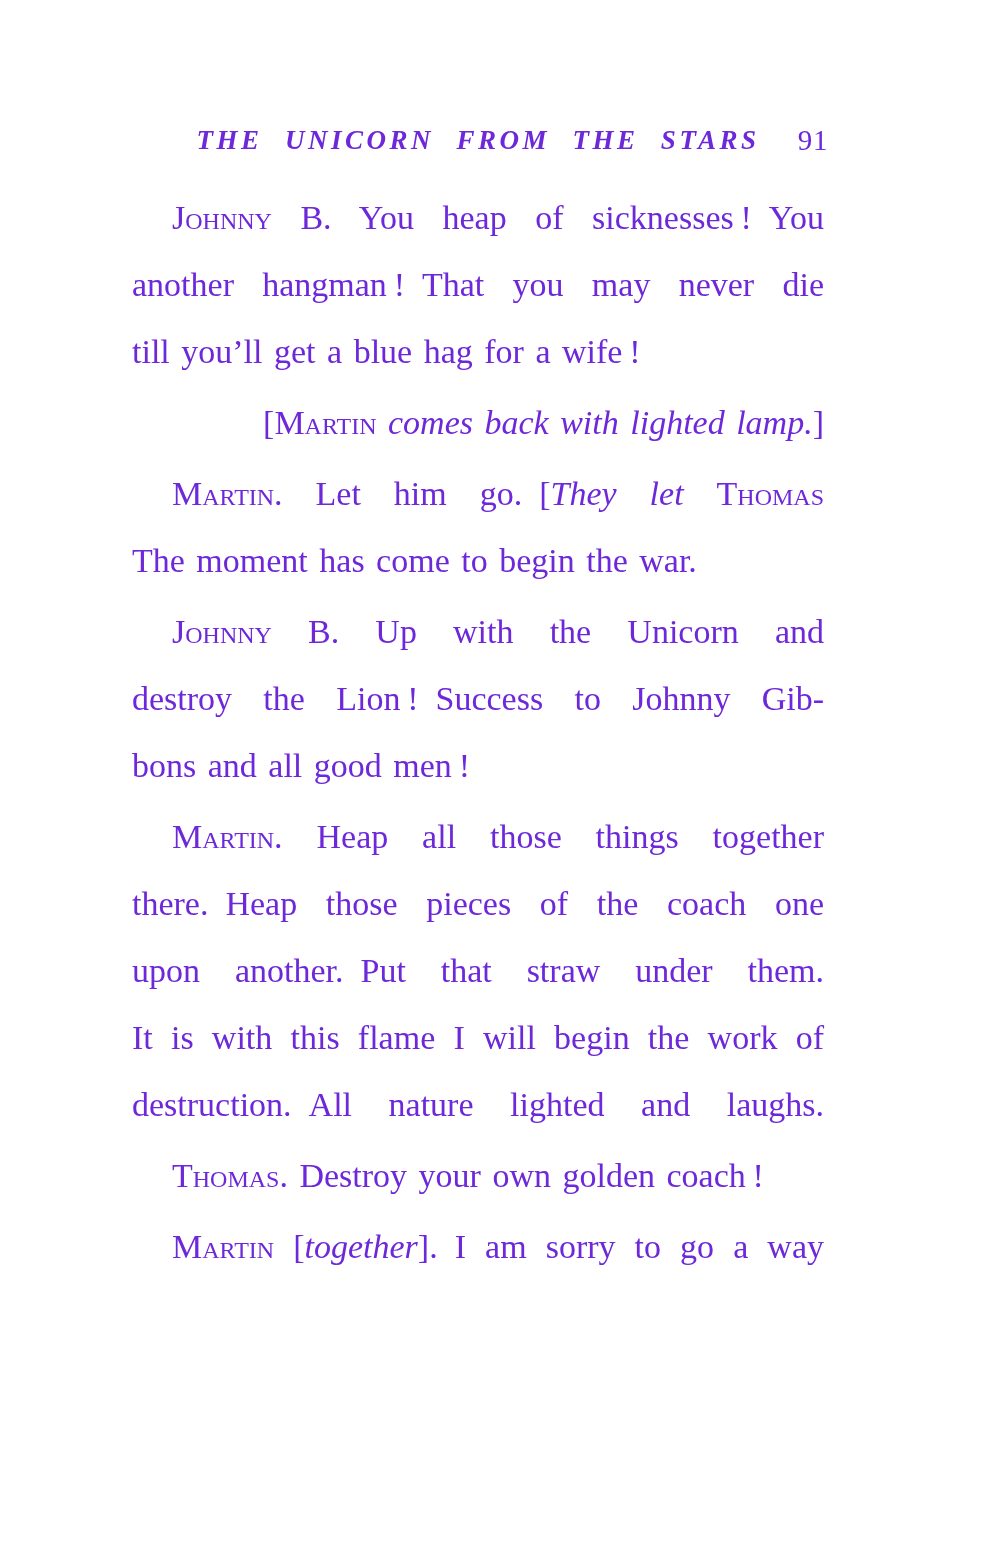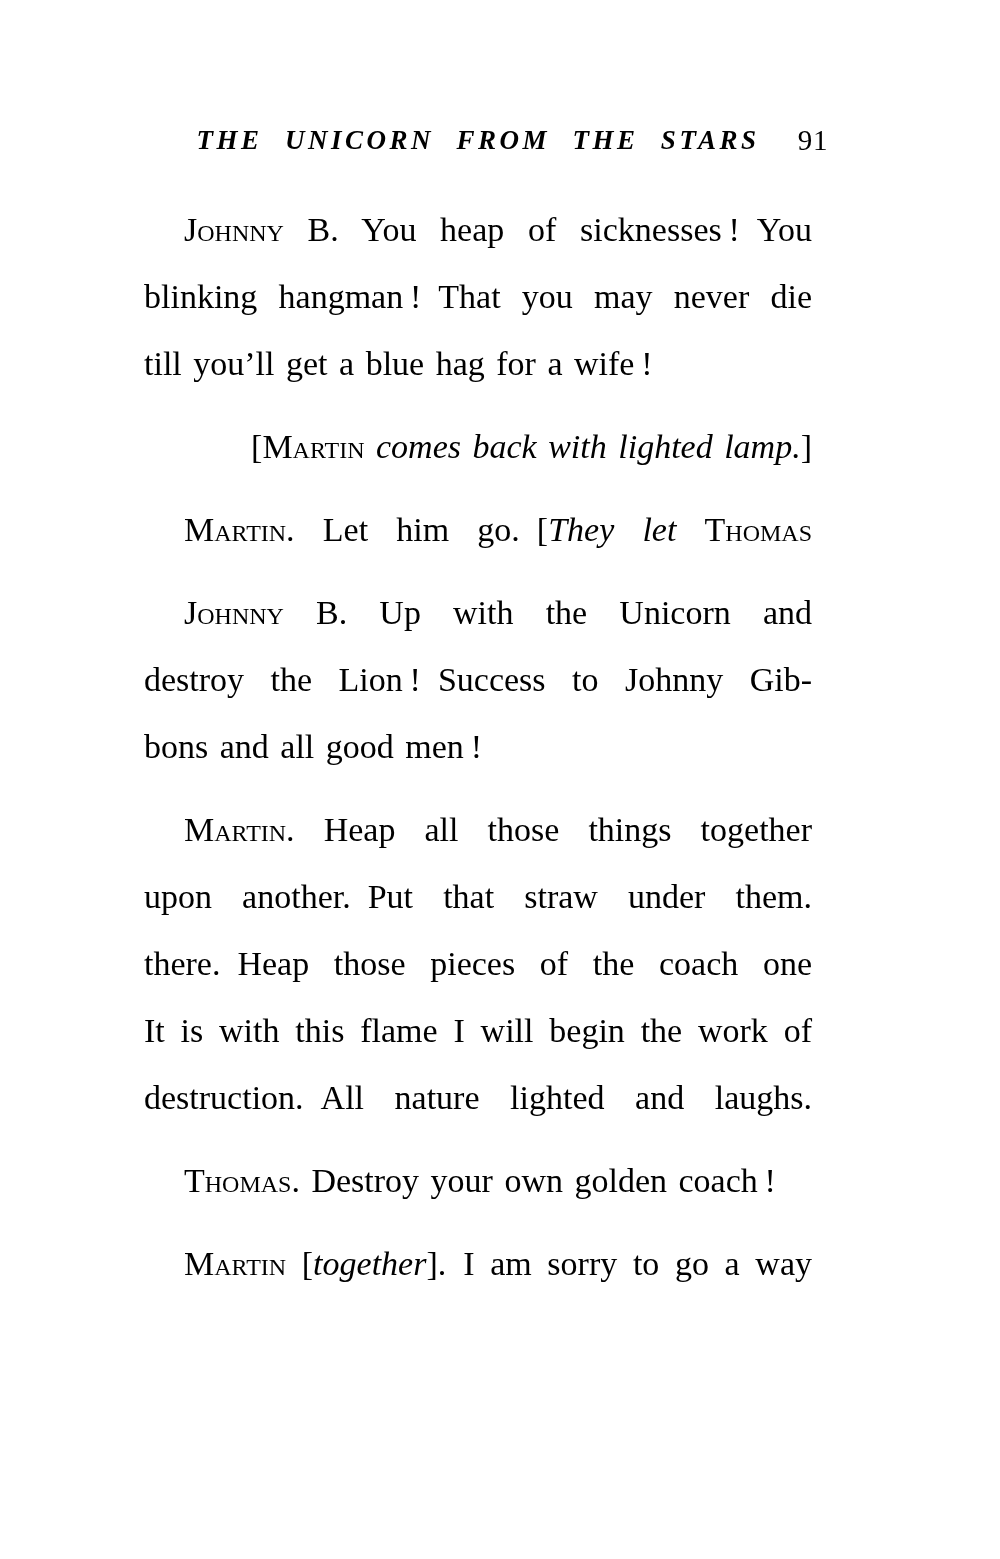--- a/index.html
+++ b/index.html
@@ -7,21 +7,21 @@
     padding: 0;
     background: #ffffff;
   }
   .book-page {
     position: relative;
     width: 1000px;
     height: 1559px;
     background: #ffffff;
     overflow: hidden;
     font-family: "Liberation Serif", serif;
-    color: #000000;
+    color: #6d28d9;
   }
   
   .running-head {
     position: absolute;
     left: 128px;
     top: 120px;
     width: 700px;
     height: 40px;
     text-align: center;
     white-space: nowrap;
@@ -48,21 +48,21 @@
   
   .text-block {
     position: absolute;
     left: 128px;
     top: 180px;
     width: 700px;
     font-size: 34px;
     line-height: 67px;
     word-spacing: 3px;
   }
-  .paragraph { margin: 16px; }
+  .paragraph { margin: 4px; }
   .line {
     height: 67px;
     text-align: justify;
     text-align-last: justify;
     white-space: nowrap;
   }
   .line.align-justify { white-space: normal; }
   .line.align-left  { text-align: right;  text-align-last: left; }
   .line.align-right { text-align: center; text-align-last: right; }
   .line.indent { text-indent: 40px; }
@@ -75,38 +75,39 @@
 
 <div class="book-page">
   <div class="running-head">
     <span class="running-title">THE UNICORN FROM THE STARS</span>
     <span class="folio">91</span>
   </div>
 
   <div class="text-block">
       <div class="paragraph speech">
         <div class="line align-justify indent"><span class="seg-smallcaps">Johnny B.</span><span class="seg-roman"> You heap of sicknesses ! You</span></div>
-        <div class="line align-justify"><span class="seg-roman">blinking hangman ! That you may never die</span></div>
+        <div class="line align-justify"><span class="seg-roman">another hangman ! That you may never die</span></div>
         <div class="line align-left"><span class="seg-roman">till you’ll get a blue hag for a wife !</span></div>
       </div>
       <div class="paragraph stage-direction">
         <div class="line align-right"><span class="seg-roman">[</span><span class="seg-smallcaps">Martin</span><span class="seg-italic"> comes back with lighted lamp.</span><span class="seg-roman">]</span></div>
       </div>
       <div class="paragraph speech">
         <div class="line align-justify indent"><span class="seg-smallcaps">Martin.</span><span class="seg-roman"> Let him go. [</span><span class="seg-italic">They let </span><span class="seg-smallcaps">Thomas</span></div>
+        <div class="line align-left"><span class="seg-roman">The moment has come to begin the war.</span></div>
       </div>
       <div class="paragraph speech">
         <div class="line align-justify indent"><span class="seg-smallcaps">Johnny B.</span><span class="seg-roman"> Up with the Unicorn and</span></div>
         <div class="line align-justify"><span class="seg-roman">destroy the Lion ! Success to Johnny Gib-</span></div>
         <div class="line align-left"><span class="seg-roman">bons and all good men !</span></div>
       </div>
       <div class="paragraph speech">
         <div class="line align-justify indent"><span class="seg-smallcaps">Martin.</span><span class="seg-roman"> Heap all those things together</span></div>
+        <div class="line align-justify"><span class="seg-roman">there. Heap those pieces of the coach one</span></div>
         <div class="line align-justify"><span class="seg-roman">upon another. Put that straw under them.</span></div>
-        <div class="line align-justify"><span class="seg-roman">there. Heap those pieces of the coach one</span></div>
         <div class="line align-justify"><span class="seg-roman">It is with this flame I will begin the work of</span></div>
         <div class="line align-justify"><span class="seg-roman">destruction. All nature lighted and laughs.</span></div>
       </div>
       <div class="paragraph speech">
         <div class="line align-left indent"><span class="seg-smallcaps">Thomas.</span><span class="seg-roman"> Destroy your own golden coach !</span></div>
       </div>
       <div class="paragraph speech">
         <div class="line align-justify indent"><span class="seg-smallcaps">Martin</span><span class="seg-roman"> [</span><span class="seg-italic">together</span><span class="seg-roman">]. I am sorry to go a way</span></div>
       </div>
     </div>

